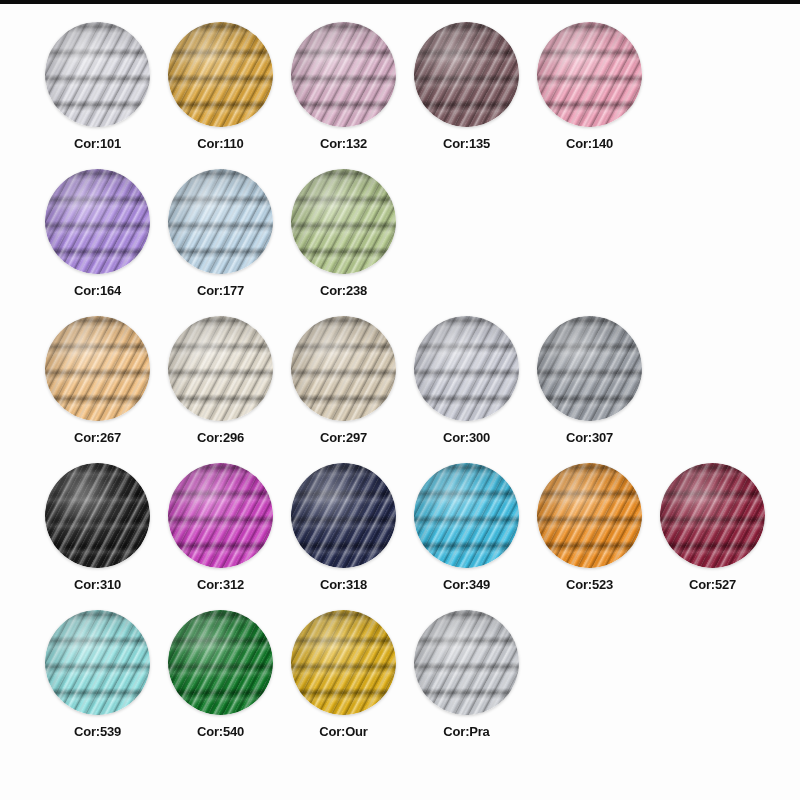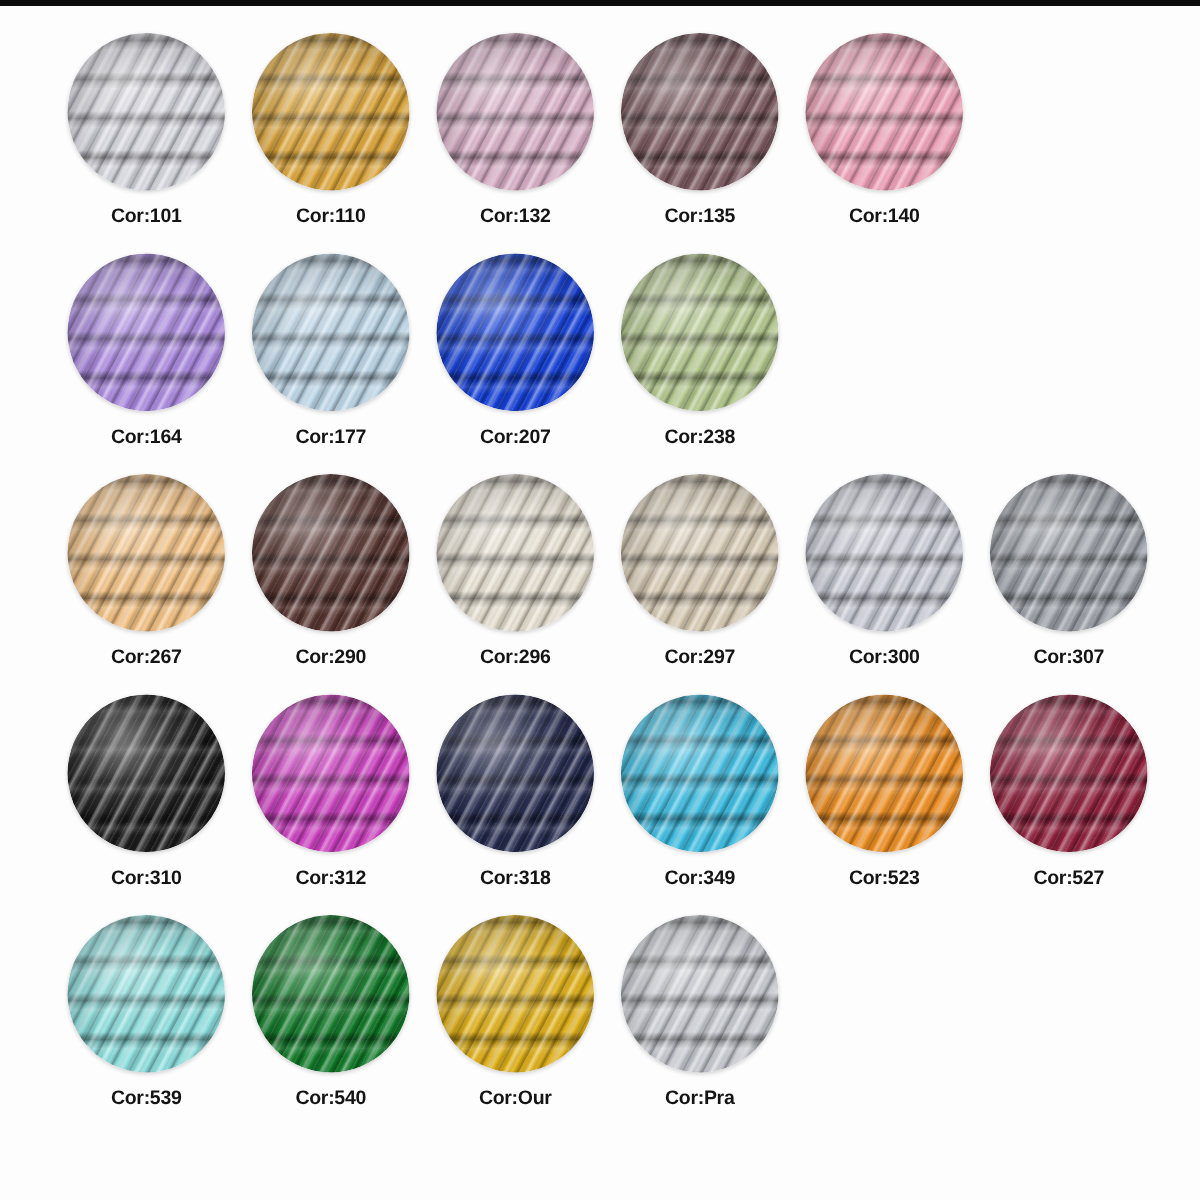--- a/index.html
+++ b/index.html
@@ -175,59 +175,39 @@
           <div class="base" style="background: rgb(188, 214, 232);"></div>
           <div class="bands"></div>
           <div class="strands"></div>
           <div class="fibres"></div>
           <div class="shade"></div>
         </div>
         <div class="label">Cor:177</div>
       </div>
       <div class="cell">
         <div class="swatch">
-          <div class="base" style="background: rgb(21, 64, 216);"></div>
-          <div class="bands"></div>
-          <div class="strands"></div>
-          <div class="fibres"></div>
-          <div class="shade"></div>
-        </div>
-        <div class="label">Cor:207</div>
-      </div>
-      <div class="cell">
-        <div class="swatch">
           <div class="base" style="background: rgb(180, 201, 142);"></div>
           <div class="bands"></div>
           <div class="strands"></div>
           <div class="fibres"></div>
           <div class="shade"></div>
         </div>
         <div class="label">Cor:238</div>
       </div>
     </div>
     <div class="row">
       <div class="cell">
         <div class="swatch">
           <div class="base" style="background: rgb(243, 193, 131);"></div>
           <div class="bands"></div>
           <div class="strands"></div>
           <div class="fibres"></div>
           <div class="shade"></div>
         </div>
         <div class="label">Cor:267</div>
-      </div>
-      <div class="cell">
-        <div class="swatch">
-          <div class="base" style="background: rgb(90, 55, 50);"></div>
-          <div class="bands"></div>
-          <div class="strands"></div>
-          <div class="fibres"></div>
-          <div class="shade"></div>
-        </div>
-        <div class="label">Cor:290</div>
       </div>
       <div class="cell">
         <div class="swatch">
           <div class="base" style="background: rgb(230, 223, 208);"></div>
           <div class="bands"></div>
           <div class="strands"></div>
           <div class="fibres"></div>
           <div class="shade"></div>
         </div>
         <div class="label">Cor:296</div>

